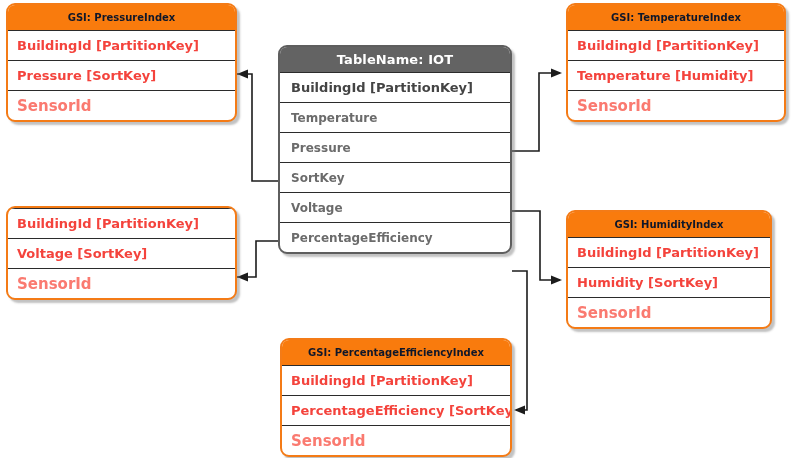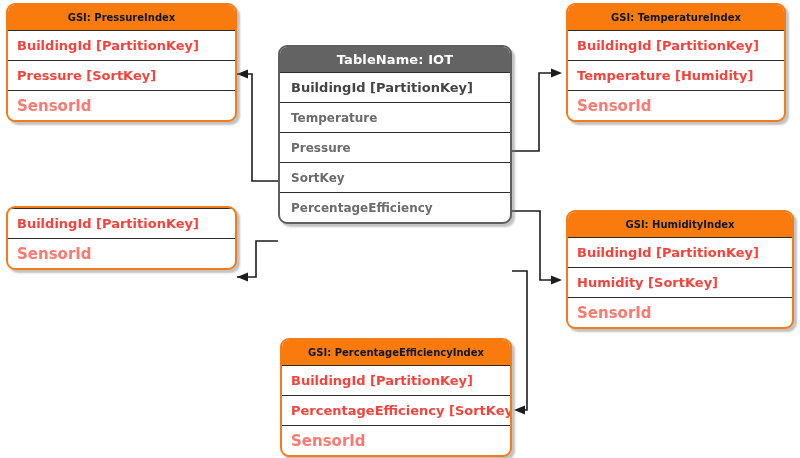--- a/index.html
+++ b/index.html
@@ -141,43 +141,45 @@
       <polygon class="arrowhead" points="514,410 525,405.5 525,414.5"></polygon>
     </g>
   </svg>
 
   <div class="box main" style="left:278px; top:45px; width:234px;">
     <div class="bhead">TableName: IOT</div>
     <div class="brow key">BuildingId [PartitionKey]</div>
     <div class="brow attr">Temperature</div>
     <div class="brow attr">Pressure</div>
     <div class="brow attr">SortKey</div>
+    <div class="brow attr">Voltage</div>
     <div class="brow attr">PercentageEfficiency</div>
   </div>
 
   <div class="box gsi" style="left:6px; top:3px; width:231px;">
     <div class="bhead">GSI: PressureIndex</div>
     <div class="brow key">BuildingId [PartitionKey]</div>
     <div class="brow key">Pressure [SortKey]</div>
     <div class="brow attr">SensorId</div>
   </div>
 
   <div class="box gsi" style="left:566px; top:3px; width:220px;">
     <div class="bhead">GSI: TemperatureIndex</div>
     <div class="brow key">BuildingId [PartitionKey]</div>
     <div class="brow key">Temperature [Humidity]</div>
     <div class="brow attr">SensorId</div>
   </div>
 
   <div class="box gsi" style="left:6px; top:206px; width:231px;">
     <div class="brow key">BuildingId [PartitionKey]</div>
+    <div class="brow key">Voltage [SortKey]</div>
     <div class="brow attr">SensorId</div>
   </div>
 
-  <div class="box gsi" style="left:566px; top:210px; width:228px;">
+  <div class="box gsi" style="left:566px; top:210px; width:206px;">
     <div class="bhead">GSI: HumidityIndex</div>
     <div class="brow key">BuildingId [PartitionKey]</div>
     <div class="brow key">Humidity [SortKey]</div>
     <div class="brow attr">SensorId</div>
   </div>
 
   <div class="box gsi" style="left:280px; top:338px; width:232px;">
     <div class="bhead">GSI: PercentageEfficiencyIndex</div>
     <div class="brow key">BuildingId [PartitionKey]</div>
     <div class="brow key">PercentageEfficiency [SortKey]</div>

